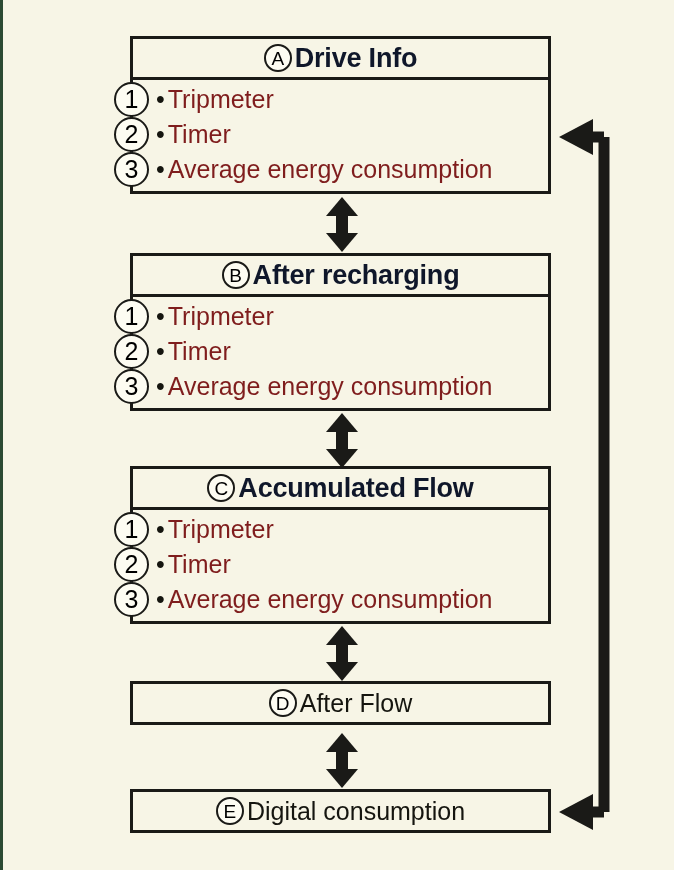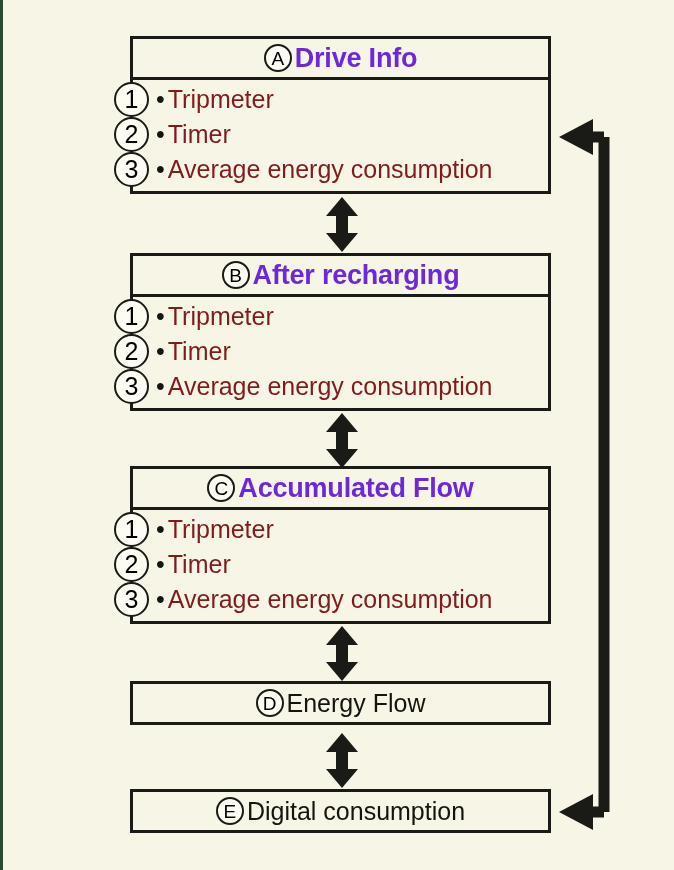--- a/index.html
+++ b/index.html
@@ -80,21 +80,21 @@
     width: 35px;
     height: 35px;
     font-size: 25px;
     font-weight: 400;
     z-index: 4;
   }
 
   .header-title {
     font-size: 27px;
     font-weight: bold;
-    color: #6d28d9;
+    color: #0f172a;
     letter-spacing: -0.2px;
     white-space: nowrap;
   }
   .single-title {
     font-size: 25px;
     font-weight: normal;
     color: #15150f;
     white-space: nowrap;
   }
 
@@ -233,21 +233,21 @@
 
   <svg class="dbl-arrow" style="left:321px; top:626px;" width="36" height="55" viewBox="0 0 36 55">
     <rect x="12" y="10" width="12" height="35" fill="#1a1a17"></rect>
     <polygon points="18,0 34,19 2,19" fill="#1a1a17"></polygon>
     <polygon points="18,55 34,36 2,36" fill="#1a1a17"></polygon>
   </svg>
 
   <div class="node" style="left:127px; top:681px; width:421px;">
     <div class="single-box">
       <span class="badge badge-letter">D</span>
-      <span class="single-title">Energy Flow</span>
+      <span class="single-title">After Flow</span>
     </div>
   </div>
 
   <svg class="dbl-arrow" style="left:321px; top:733px;" width="36" height="55" viewBox="0 0 36 55">
     <rect x="12" y="10" width="12" height="35" fill="#1a1a17"></rect>
     <polygon points="18,0 34,19 2,19" fill="#1a1a17"></polygon>
     <polygon points="18,55 34,36 2,36" fill="#1a1a17"></polygon>
   </svg>
 
   <div class="node" style="left:127px; top:789px; width:421px;">

